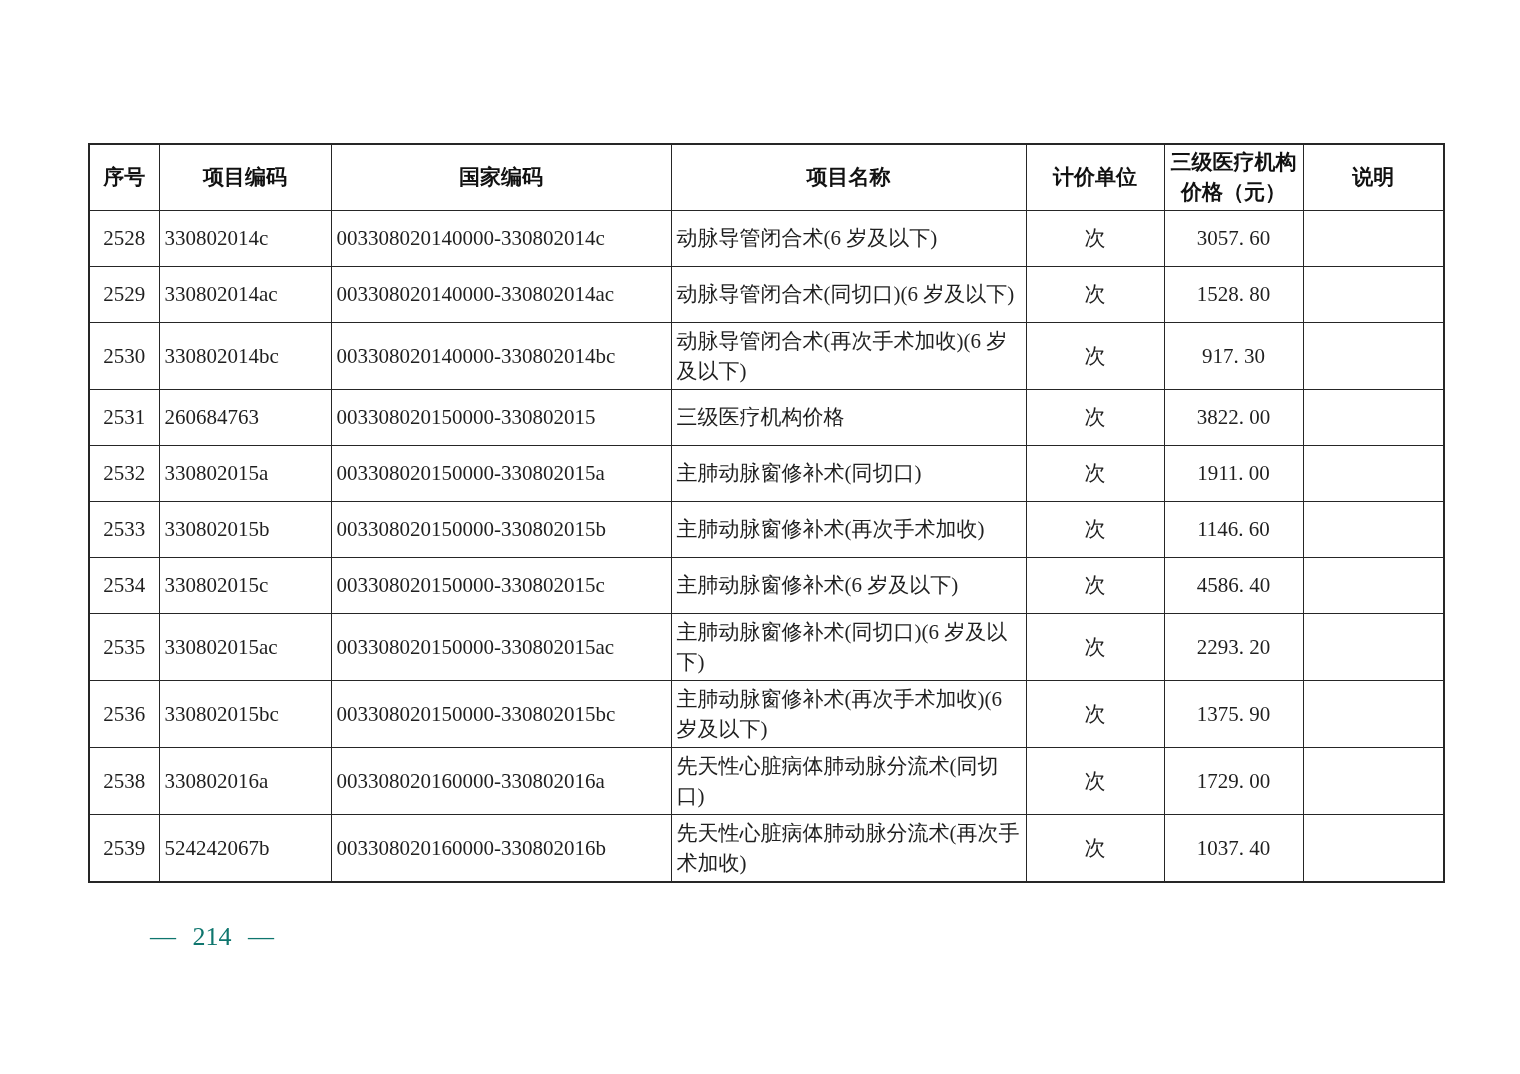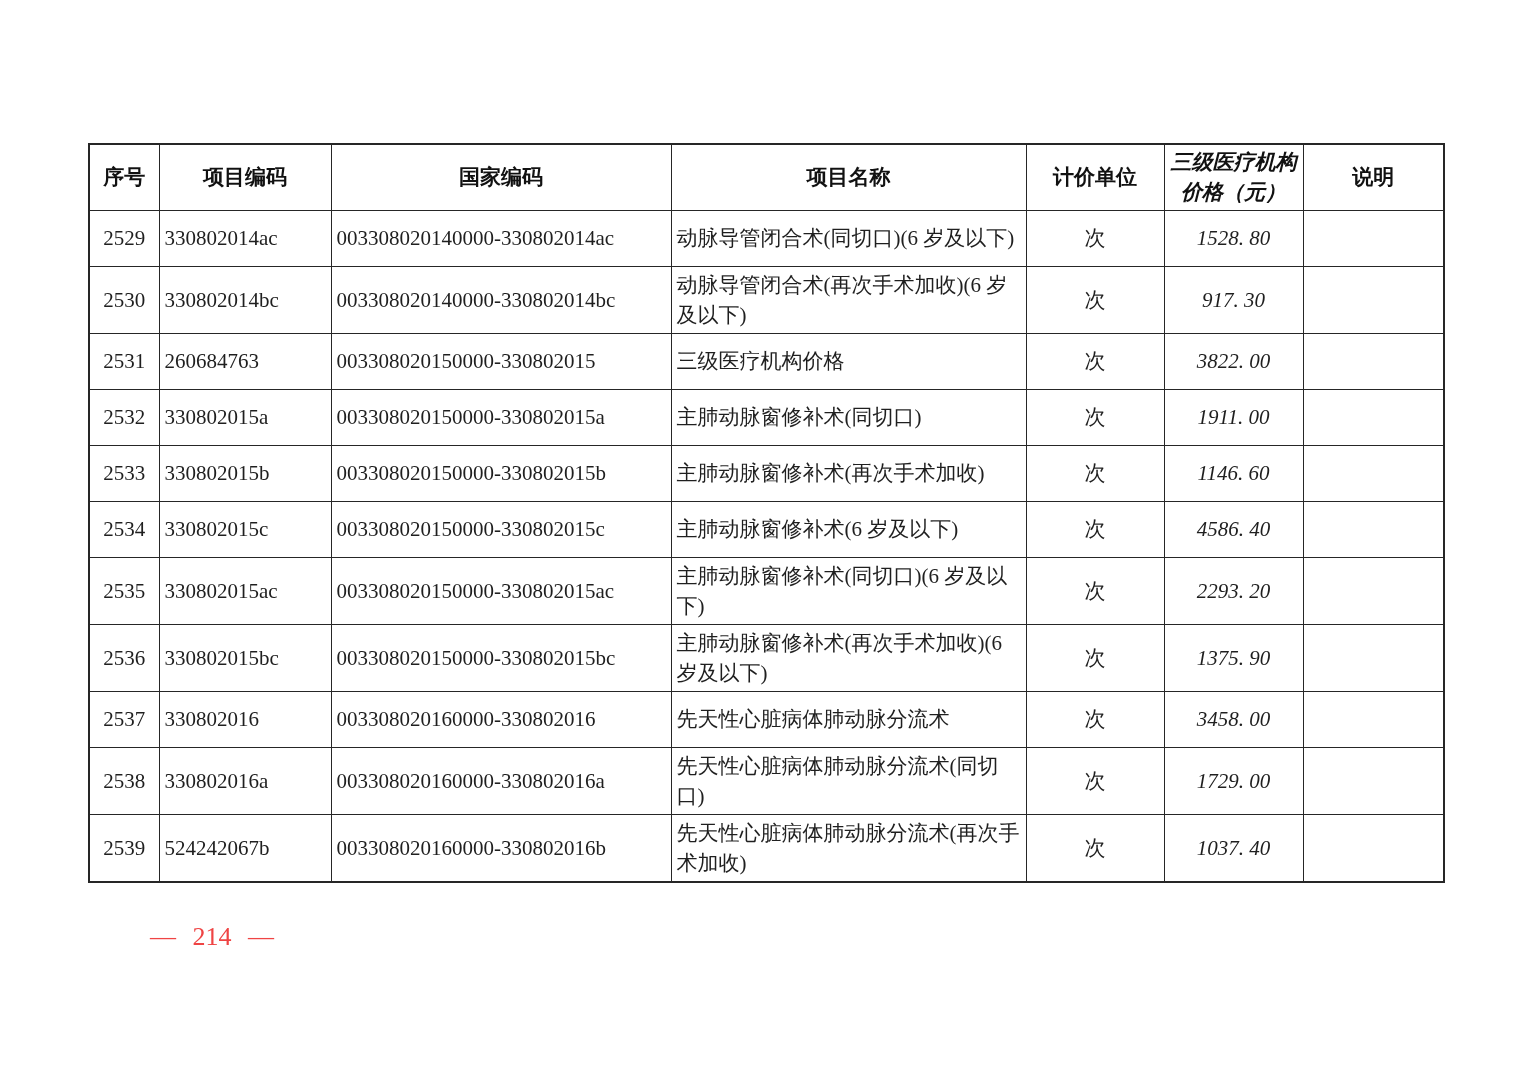--- a/index.html
+++ b/index.html
@@ -52,29 +52,29 @@
   }
   table.price-table td {
     line-height: 30px;
   }
   
   .col-seq      { text-align: center; }
   .col-code     { text-align: left; padding-left: 5px; }
   .col-national { text-align: left; padding-left: 5px; }
   .col-name     { text-align: left; padding-left: 5px; margin-top: 20px; }
   .col-unit     { text-align: center; margin-top: 23px; }
-  .col-price    { text-align: center; font-style: italic; }
+  .col-price    { text-align: center; }
   .col-note     { text-align: center; }
 
   .page-number {
     position: absolute;
     left: 150px;
     top: 922px;
     font-size: 26px;
-    color: #ef4444;
+    color: #0f766e;
     word-spacing: 10px;
     white-space: pre;
   }
 </style>
 </head>
 <body>
 
 <div class="page">
 
   <table class="price-table">
@@ -93,20 +93,29 @@
           <th class="col-code">项目编码</th>
           <th class="col-national">国家编码</th>
           <th class="col-name">项目名称</th>
           <th class="col-unit">计价单位</th>
           <th class="col-price">三级医疗机构价格（元）</th>
           <th class="col-note">说明</th>
         </tr>
     </thead>
     <tbody id="bodyRows">
         <tr>
+          <td class="col-seq">2528</td>
+          <td class="col-code">330802014c</td>
+          <td class="col-national">003308020140000-330802014c</td>
+          <td class="col-name">动脉导管闭合术(6 岁及以下)</td>
+          <td class="col-unit">次</td>
+          <td class="col-price">3057. 60</td>
+          <td class="col-note"></td>
+        </tr>
+        <tr>
           <td class="col-seq">2529</td>
           <td class="col-code">330802014ac</td>
           <td class="col-national">003308020140000-330802014ac</td>
           <td class="col-name">动脉导管闭合术(同切口)(6 岁及以下)</td>
           <td class="col-unit">次</td>
           <td class="col-price">1528. 80</td>
           <td class="col-note"></td>
         </tr>
         <tr>
           <td class="col-seq">2530</td>
@@ -165,29 +174,20 @@
         <tr>
           <td class="col-seq">2536</td>
           <td class="col-code">330802015bc</td>
           <td class="col-national">003308020150000-330802015bc</td>
           <td class="col-name">主肺动脉窗修补术(再次手术加收)(6 岁及以下)</td>
           <td class="col-unit">次</td>
           <td class="col-price">1375. 90</td>
           <td class="col-note"></td>
         </tr>
         <tr>
-          <td class="col-seq">2537</td>
-          <td class="col-code">330802016</td>
-          <td class="col-national">003308020160000-330802016</td>
-          <td class="col-name">先天性心脏病体肺动脉分流术</td>
-          <td class="col-unit">次</td>
-          <td class="col-price">3458. 00</td>
-          <td class="col-note"></td>
-        </tr>
-        <tr>
           <td class="col-seq">2538</td>
           <td class="col-code">330802016a</td>
           <td class="col-national">003308020160000-330802016a</td>
           <td class="col-name">先天性心脏病体肺动脉分流术(同切口)</td>
           <td class="col-unit">次</td>
           <td class="col-price">1729. 00</td>
           <td class="col-note"></td>
         </tr>
         <tr>
           <td class="col-seq">2539</td>

